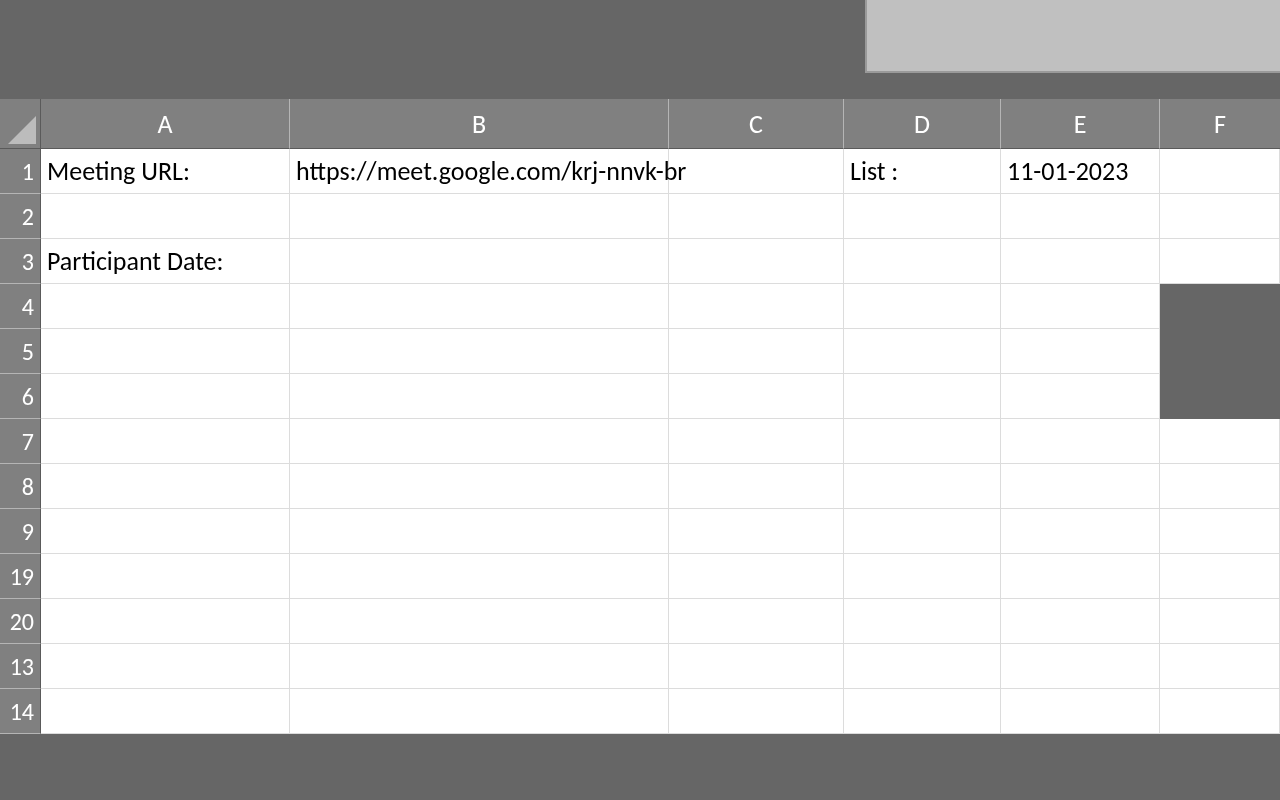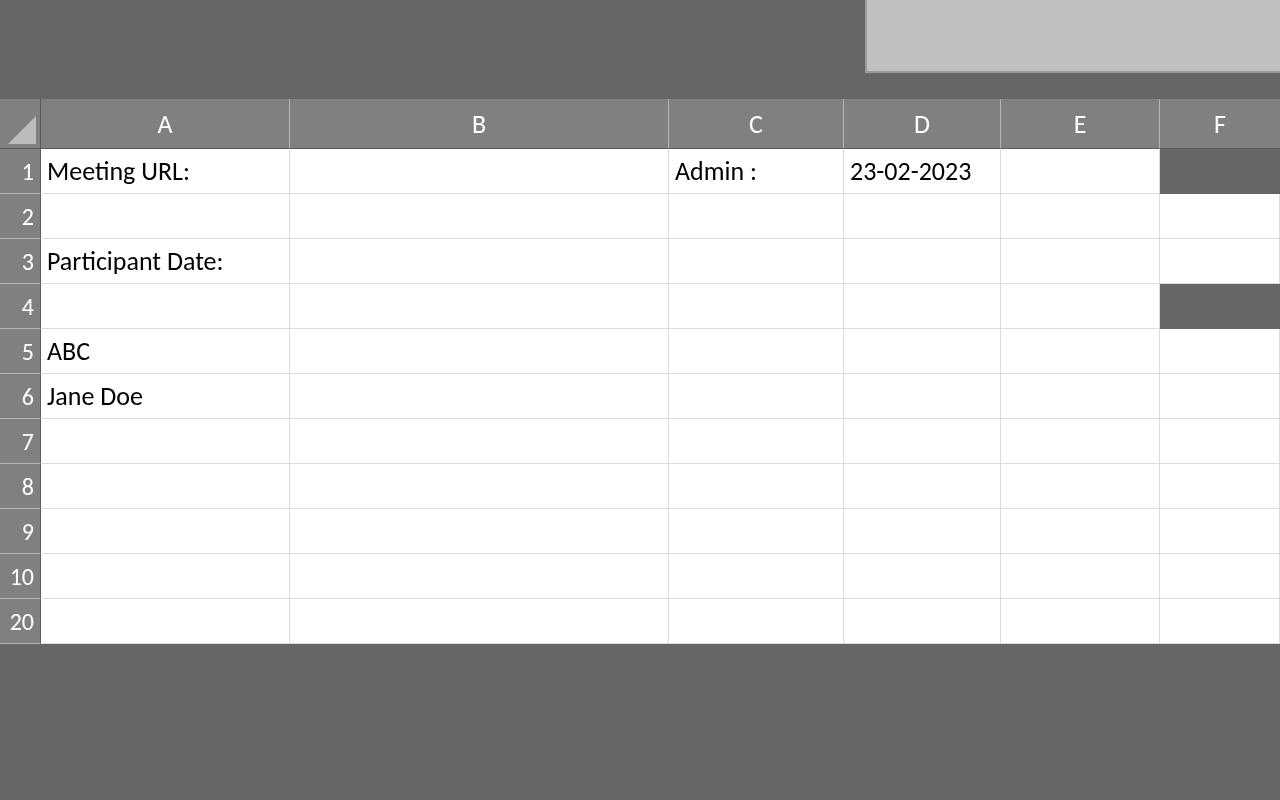--- a/index.html
+++ b/index.html
@@ -143,28 +143,31 @@
       </div>
   </div>
 
   <div class="row">
     <div class="row-hdr">
         <span>1</span>
       </div>
     <div class="cell">
         <span>Meeting URL:</span>
       </div>
+    <div class="cell">
+        <span>https://meet.google.com/krj-nnvk-br</span>
+      </div>
     <div class="cell under">
         <span></span>
       </div>
     <div class="cell">
-        <span>Admin :</span>
-      </div>
-    <div class="cell">
-        <span>23-02-2023</span>
+        <span>List :</span>
+      </div>
+    <div class="cell">
+        <span>11-01-2023</span>
       </div>
     <div class="cell">
         <span></span>
       </div>
   </div>
 
   <div class="row">
     <div class="row-hdr">
         <span>2</span>
       </div>
@@ -198,37 +201,31 @@
     <div class="cell"></div>
     <div class="cell"></div>
     <div class="cell"></div>
     <div class="cell"></div>
   </div>
 
   <div class="row">
     <div class="row-hdr">
         <span>5</span>
       </div>
-    <div class="cell">
-        <span>ABC</span>
-      </div>
     <div class="cell"></div>
     <div class="cell"></div>
     <div class="cell"></div>
     <div class="cell"></div>
     <div class="cell"></div>
   </div>
 
   <div class="row">
     <div class="row-hdr">
         <span>6</span>
       </div>
-    <div class="cell">
-        <span>Jane Doe</span>
-      </div>
     <div class="cell"></div>
     <div class="cell"></div>
     <div class="cell"></div>
     <div class="cell"></div>
     <div class="cell"></div>
   </div>
 
   <div class="row">
     <div class="row-hdr">
         <span>7</span>
@@ -260,21 +257,21 @@
     <div class="cell"></div>
     <div class="cell"></div>
     <div class="cell"></div>
     <div class="cell"></div>
     <div class="cell"></div>
     <div class="cell"></div>
   </div>
 
   <div class="row">
     <div class="row-hdr">
-        <span>10</span>
+        <span>19</span>
       </div>
     <div class="cell"></div>
     <div class="cell"></div>
     <div class="cell"></div>
     <div class="cell"></div>
     <div class="cell"></div>
     <div class="cell"></div>
   </div>
 
 
@@ -283,15 +280,37 @@
         <span>20</span>
       </div>
     <div class="cell"></div>
     <div class="cell"></div>
     <div class="cell"></div>
     <div class="cell"></div>
     <div class="cell"></div>
     <div class="cell"></div>
   </div>
 
-
+  <div class="row">
+    <div class="row-hdr">
+        <span>13</span>
+      </div>
+    <div class="cell"></div>
+    <div class="cell"></div>
+    <div class="cell"></div>
+    <div class="cell"></div>
+    <div class="cell"></div>
+    <div class="cell"></div>
+  </div>
+
+  <div class="row">
+    <div class="row-hdr">
+        <span>14</span>
+      </div>
+    <div class="cell"></div>
+    <div class="cell"></div>
+    <div class="cell"></div>
+    <div class="cell"></div>
+    <div class="cell"></div>
+    <div class="cell"></div>
+  </div>
 
 </div>
 
 </body></html>

